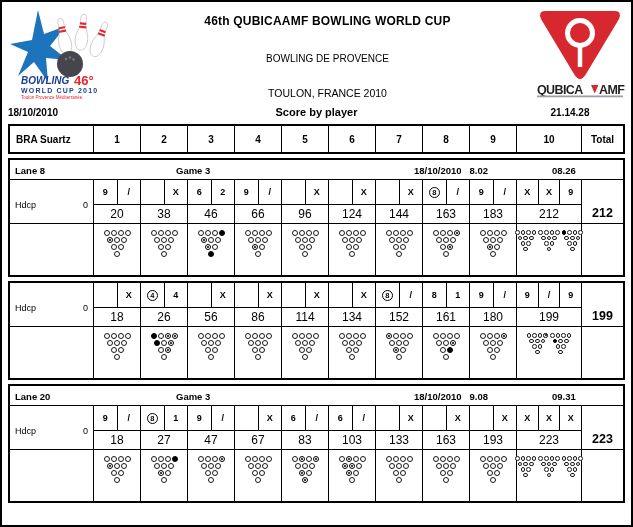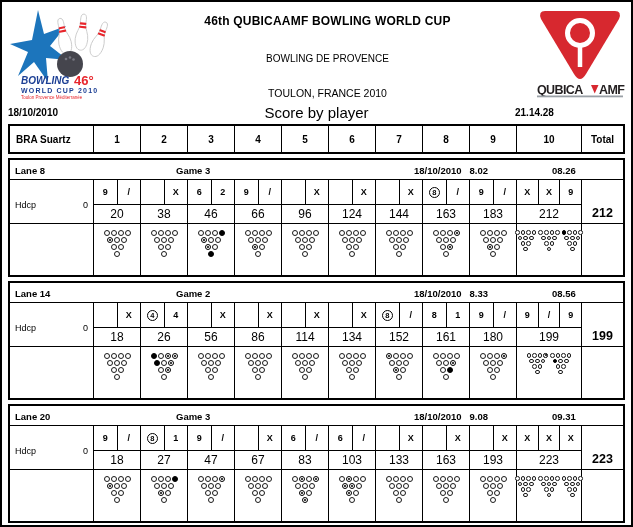--- a/index.html
+++ b/index.html
@@ -12,23 +12,23 @@
   
   .header { display:flex; align-items:flex-start; height:94px; }
   .logo-left { width:112px; height:92px; flex:0 0 auto; }
   .logo-right { width:90px; height:92px; flex:0 0 auto; }
   .title-col { flex:1; text-align:center; padding-top:6px; }
   .title-main { font-size:12px; font-weight:bold; letter-spacing:0.2px; }
   .title-venue { font-size:10px; margin-top:25px; }
   .title-loc { font-size:10.5px; margin-top:23px; }
   
   .meta { display:flex; align-items:center; height:20px; font-size:10px; font-weight:bold; }
-  .meta .m-center { flex:1; text-align:center; font-weight:normal; font-size:15px; }
+  .meta .m-center { flex:1; text-align:center; font-weight:bold; font-size:11px; }
   .meta .m-left, .meta .m-right { width:110px; }
-  .meta .m-right { text-align:left; }
+  .meta .m-right { text-align:center; }
   
   .ptable {
     display:grid; grid-template-columns:84px repeat(9,47px) 65px 1fr;
     height:30px; border:2px solid #000; margin-top:2px;
   }
   .hcell { border-right:1px solid #000; display:flex; align-items:center;
     justify-content:center; font-weight:bold; font-size:10px; }
   .hcell.name { justify-content:flex-start; padding-left:6px; }
   .hcell.total { border-right:none; }
   
@@ -469,26 +469,20 @@
                 <span class="pin"></span>
               </div>
             </div>
           </div>
           <div class="c-total">212</div>
           <div class="c-pins" style="grid-column: 1;"></div>
           <div class="c-pins nofr" style="grid-column: 12;"></div>
         </div>
   </div>
       <div class="gblock">
-    <div class="gb-header">
-      <span class="gb-lane">Lane 14</span>
-      <span class="gb-game">Game 2</span>
-      <span class="gb-dt">18/10/2010   8.33</span>
-      <span class="gb-et">08.56</span>
-    </div>
     <div class="gb-grid">
           <div class="c-hdcp">
             <span>Hdcp</span>
             <span>0</span>
           </div>
           <div class="c-throws" style="grid-column: 2;">
             <div class="tc"></div>
             <div class="tc">X</div>
           </div>
           <div class="c-score" style="grid-column: 2;">18</div>

